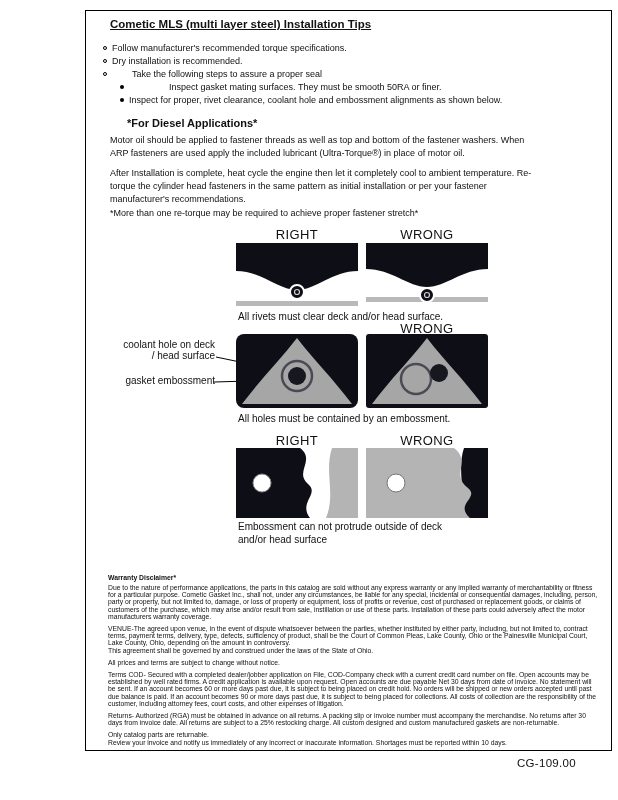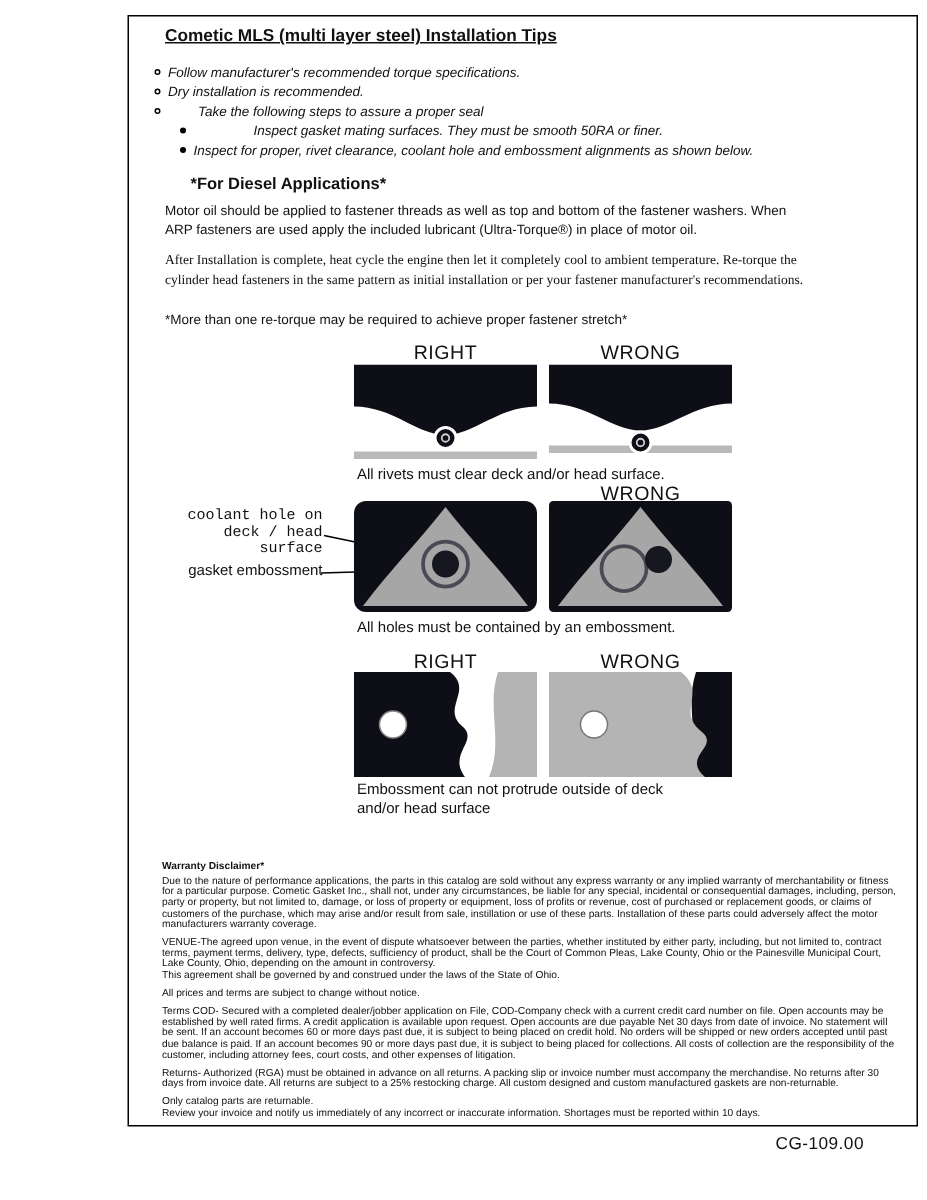--- a/index.html
+++ b/index.html
@@ -3,21 +3,21 @@
 <meta charset="utf-8">
 <style>
   * { margin:0; padding:0; box-sizing:border-box; }
   html,body { background:#ffffff; }
   body { font-family:"Liberation Sans", sans-serif; color:#111; }
   .page { position:relative; width:618px; height:800px; background:#ffffff; overflow:hidden; }
   .abs { position:absolute; }
   .frame { border:1px solid #000; }
   .title { font-size:11.5px; font-weight:bold; text-decoration:underline; white-space:nowrap; }
   .body-text { font-size:9px; line-height:13px; }
-  .bullet-row { display:flex; align-items:flex-start;font-style:italic; }
+  .bullet-row { display:flex; align-items:flex-start; }
   .marker-hollow { width:4px; height:4px; border:1px solid #000; border-radius:50%; margin:4px 5px 0 0; flex:none; }
   .marker-solid { width:4px; height:4px; background:#000; border-radius:50%; margin:4px 5px 0 0; flex:none; }
   .heading { font-size:11px; font-weight:bold; white-space:nowrap; }
   .para { font-size:9px; line-height:13px; width:432px; }
   .note { font-size:9px; white-space:nowrap; }
   .rw-label { font-size:13px; width:122px; text-align:center; letter-spacing:0.4px; }
   .caption { font-size:10px; white-space:nowrap; }
   .caption-wrap { font-size:10px; line-height:13px; white-space:normal; }
   .callout { font-size:10px; line-height:11px; text-align:right; width:97px; }
   .tile { width:122px; }
@@ -53,21 +53,21 @@
     <span class="marker-solid"></span>
     <span>Inspect gasket mating surfaces.  They must be smooth 50RA or finer.</span>
   </div>
   <div class="abs bullet-row body-text" style="left:120px; top:94px;">
     <span class="marker-solid"></span>
     <span>Inspect for proper, rivet clearance, coolant hole and embossment alignments as shown below.</span>
   </div>
 
   <div class="abs heading" style="left:127px; top:117px;">*For Diesel Applications*</div>
   <div class="abs para" style="left:110px; top:134px;">Motor oil should be applied to fastener threads as well as top and bottom of the fastener washers. When ARP fasteners are used apply the included lubricant (Ultra-Torque®) in place of motor oil.</div>
-  <div class="abs para" style="left:110px; top:167px;font-family:Liberation Serif, serif;">After Installation is complete, heat cycle the engine then let it completely cool to ambient temperature. Re-torque the cylinder head fasteners in the same pattern as initial installation or per your fastener manufacturer's recommendations.</div>
+  <div class="abs para" style="left:110px; top:167px;">After Installation is complete, heat cycle the engine then let it completely cool to ambient temperature. Re-torque the cylinder head fasteners in the same pattern as initial installation or per your fastener manufacturer's recommendations.</div>
   <div class="abs note" style="left:110px; top:208px;">*More than one re-torque may be required to achieve proper fastener stretch*</div>
 
   <div class="abs rw-label" style="left:236px; top:227px;">RIGHT</div>
   <div class="abs rw-label" style="left:366px; top:227px;">WRONG</div>
 
   <div class="abs tile" style="left:236px; top:243px;">
     <svg width="122" height="66" viewBox="0 0 122 66">
       <rect x="0" y="58" width="122" height="5" fill="#b9b9b9"></rect>
       <path d="M0,0 H122 V28 C96,28 80,47 61,47 C42,47 26,28 0,28 Z" fill="#0e0e16"></path>
       <circle cx="61" cy="49" r="7" fill="#0e0e16" stroke="#ffffff" stroke-width="2"></circle>
@@ -79,21 +79,21 @@
       <rect x="0" y="54" width="122" height="5" fill="#b9b9b9"></rect>
       <path d="M0,0 H122 V26 C96,26 80,44 61,44 C42,44 26,26 0,26 Z" fill="#0e0e16"></path>
       <circle cx="61" cy="52" r="7" fill="#0e0e16" stroke="#ffffff" stroke-width="2"></circle>
       <circle cx="61" cy="52" r="2.5" fill="none" stroke="#cfcfcf" stroke-width="1.2"></circle>
     </svg>
   </div>
   <div class="abs caption" style="left:238px; top:311px;">All rivets must clear deck and/or head surface.</div>
 
   <div class="abs rw-label" style="left:366px; top:321px;">WRONG</div>
 
-  <div class="abs callout" style="left:118px; top:339px;font-family:Liberation Mono, monospace;">coolant hole on deck / head surface</div>
+  <div class="abs callout" style="left:118px; top:339px;">coolant hole on deck / head surface</div>
   <div class="abs callout" style="left:118px; top:375px;">gasket embossment</div>
 
   <svg class="abs" style="left:210px; top:350px;" width="100" height="40" viewBox="0 0 100 40">
     <line x1="6" y1="7" x2="83" y2="23" stroke="#000" stroke-width="1"></line>
     <line x1="4" y1="32" x2="73" y2="30" stroke="#000" stroke-width="1"></line>
   </svg>
 
   <div class="abs tile" style="left:236px; top:334px;">
     <svg width="122" height="74" viewBox="0 0 122 74">
       <rect width="122" height="74" rx="8" fill="#0e0e16"></rect>

